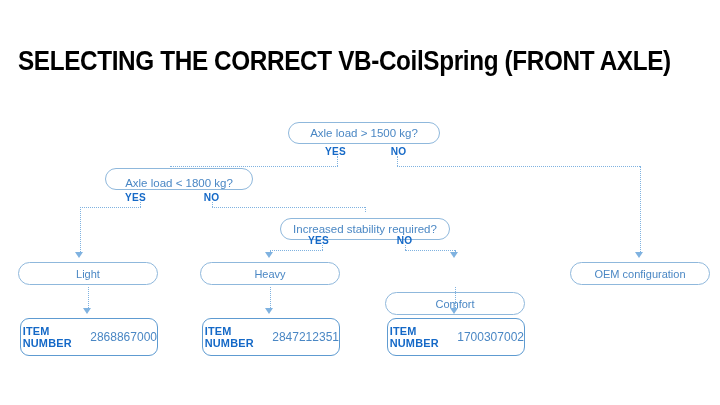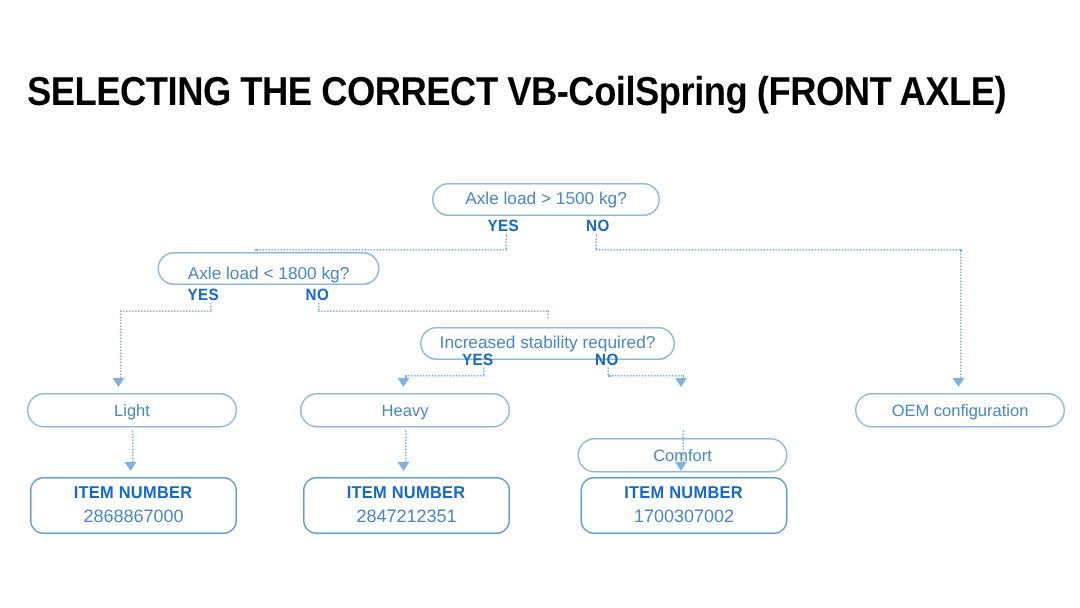--- a/index.html
+++ b/index.html
@@ -43,21 +43,21 @@
   .decision { height:22px; }
   .result   { height:23px; font-size:11px; }
 
   .itembox {
     position:absolute;
     box-sizing:border-box;
     border:1.6px solid #5E9BD1;
     border-radius:9px;
     background:#ffffff;
     display:flex;
-    flex-direction:column;
+    flex-direction:row;
     align-items:center;
     justify-content:center;
     gap:2px;
   }
   .itembox .lab {
     font-weight:bold;
     font-size:11.5px;
     color:#1569C7;
     letter-spacing:0.2px;
     transform:scaleX(0.95);

